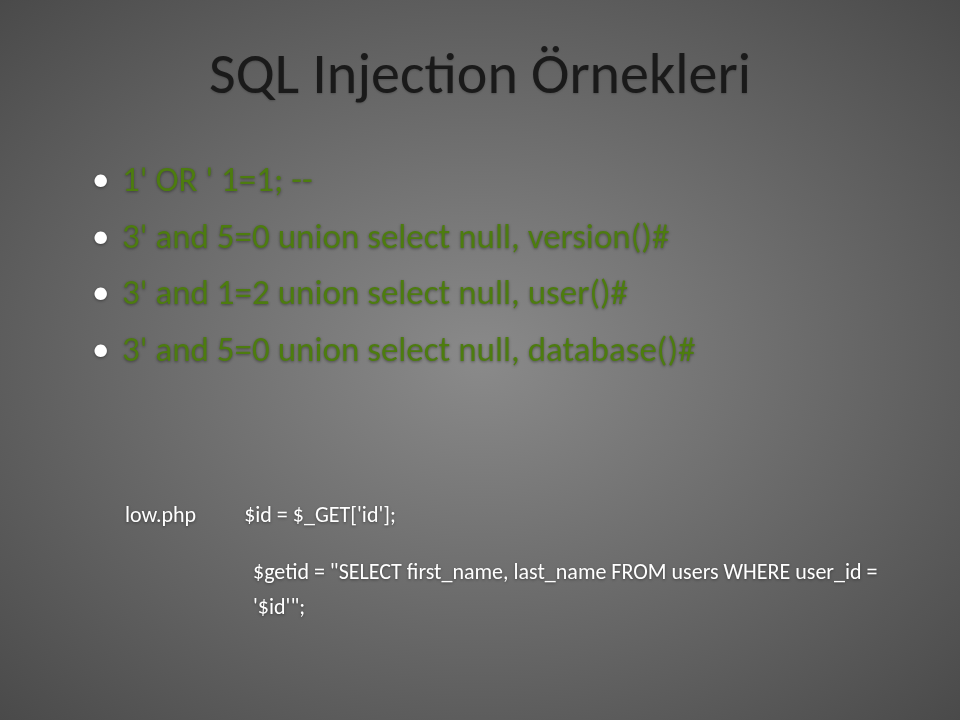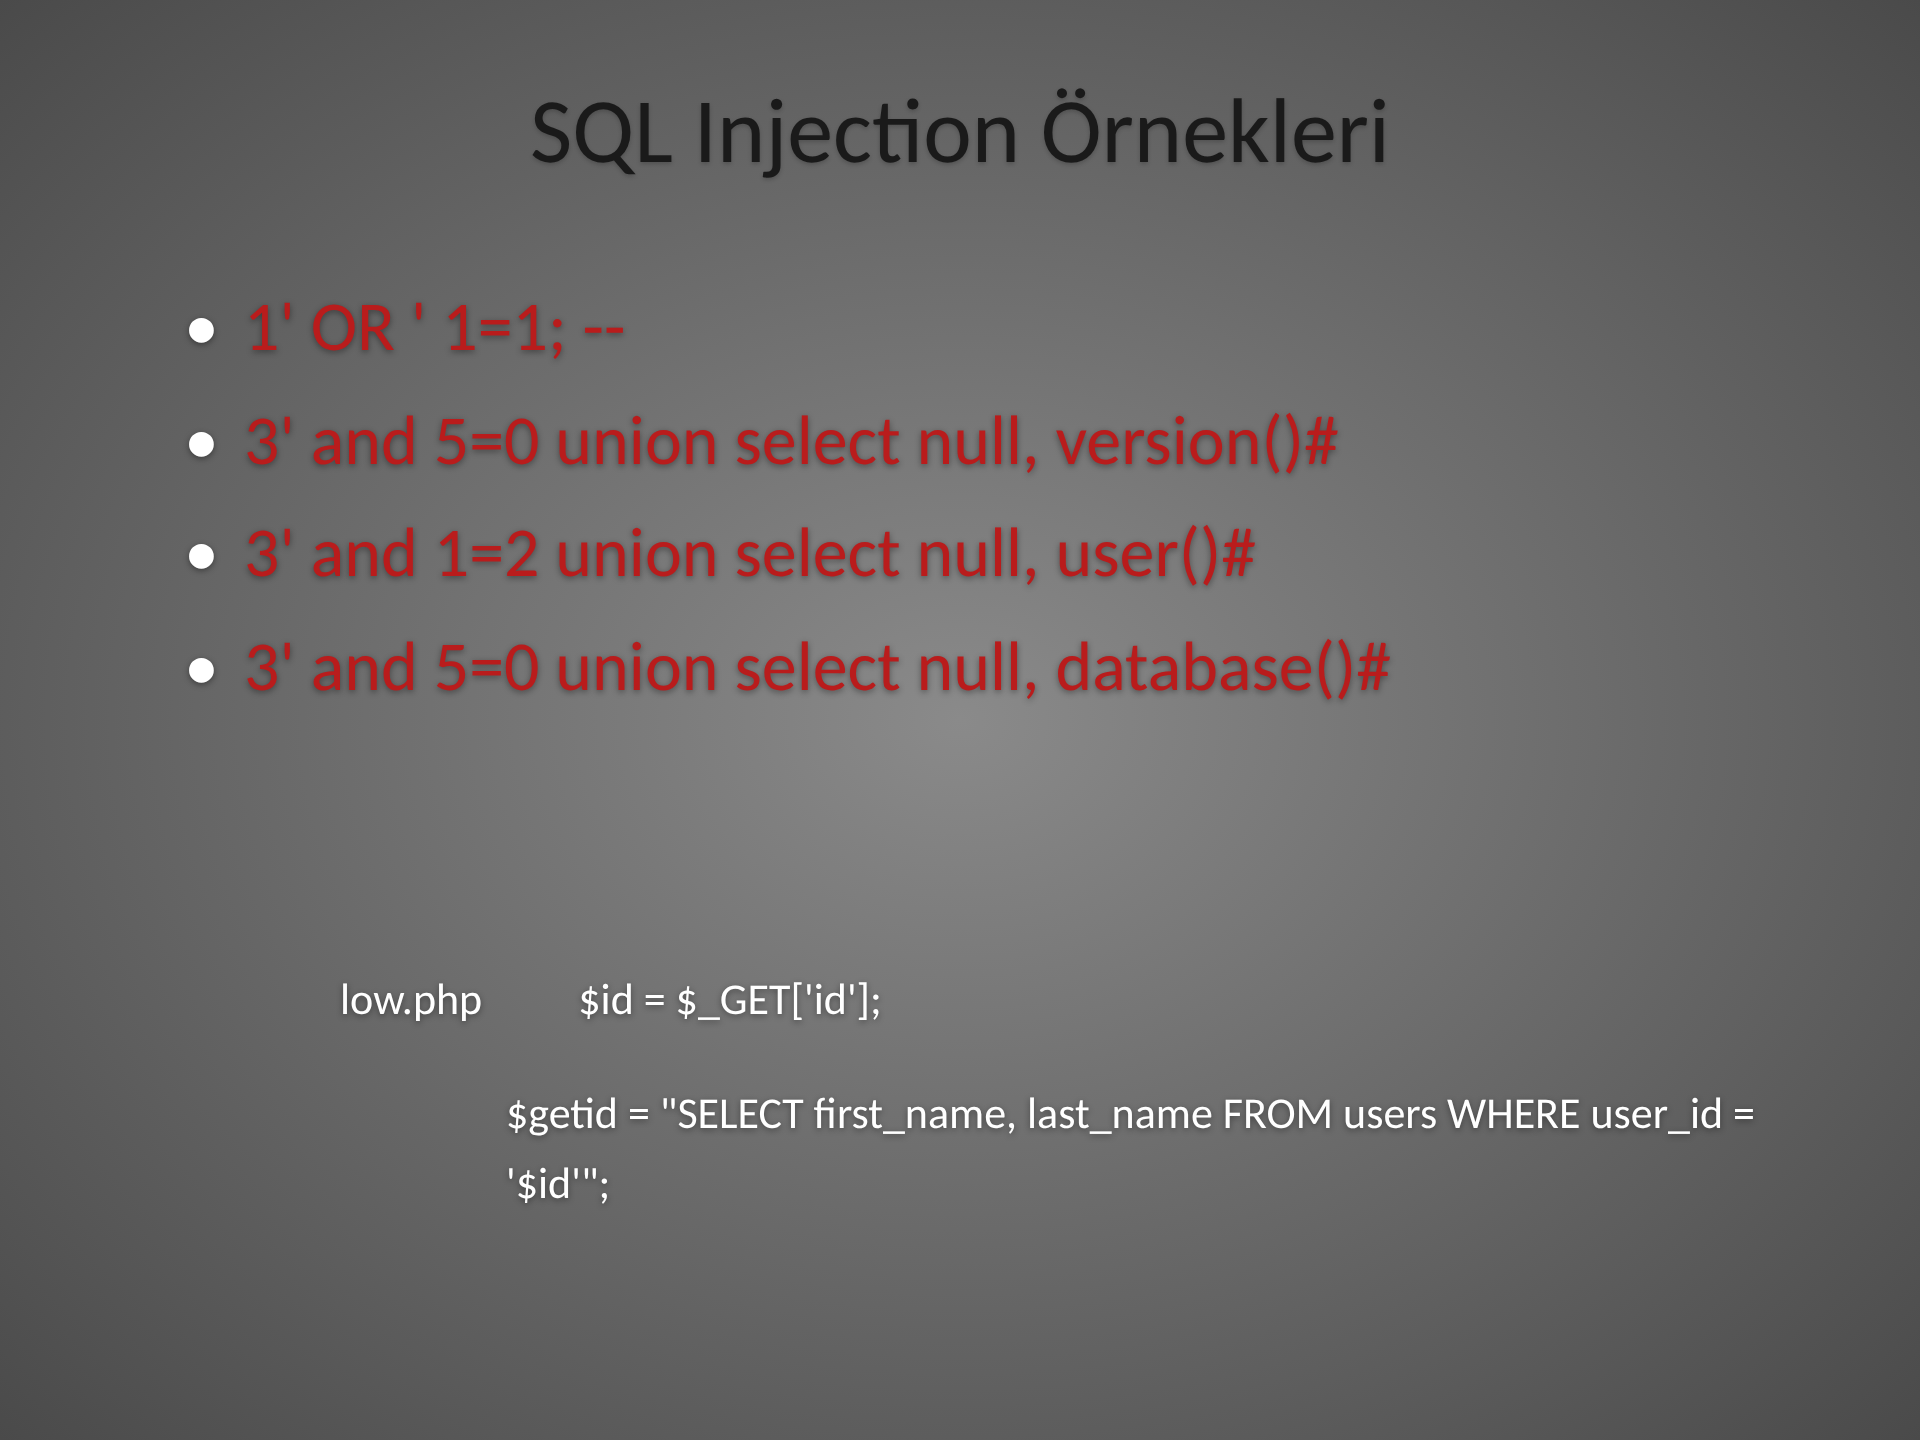--- a/index.html
+++ b/index.html
@@ -17,32 +17,32 @@
     }
     .slide {
       width: 100%;
       height: 100%;
       padding: 38px 70px 50px 70px;
       display: flex;
       flex-direction: column;
     }
     .title {
       color: #1a1a1a;
-      font-size: 46px;
+      font-size: 58px;
       font-weight: 400;
       text-align: center;
       margin-bottom: 44px;
       text-shadow: 0 1px 2px rgba(0,0,0,0.2);
     }
     .bullets {
       list-style: none;
       padding-left: 22px;
     }
     .bullets li {
-      color: #b91c1c;
+      color: #4d7c0f;
       font-size: 35px;
       line-height: 1.5;
       margin-bottom: 4px;
       position: relative;
       padding-left: 30px;
       text-shadow: 0 1px 3px rgba(0,0,0,0.4);
     }
     .bullets li::before {
       content: "•";
       position: absolute;
@@ -54,21 +54,20 @@
       margin-top: 118px;
       padding-left: 55px;
       color: #ffffff;
       font-size: 22px;
       line-height: 1.6;
       text-shadow: 0 1px 3px rgba(0,0,0,0.4);
     }
     .code-line-1 {
       display: flex;
       margin-bottom: 22px;
-      margin-left: 45px;
     }
     .code-label {
       margin-right: 48px;
     }
     .code-line-2 {
       padding-left: 128px;
     }
   </style>
 </head>
 <body>

